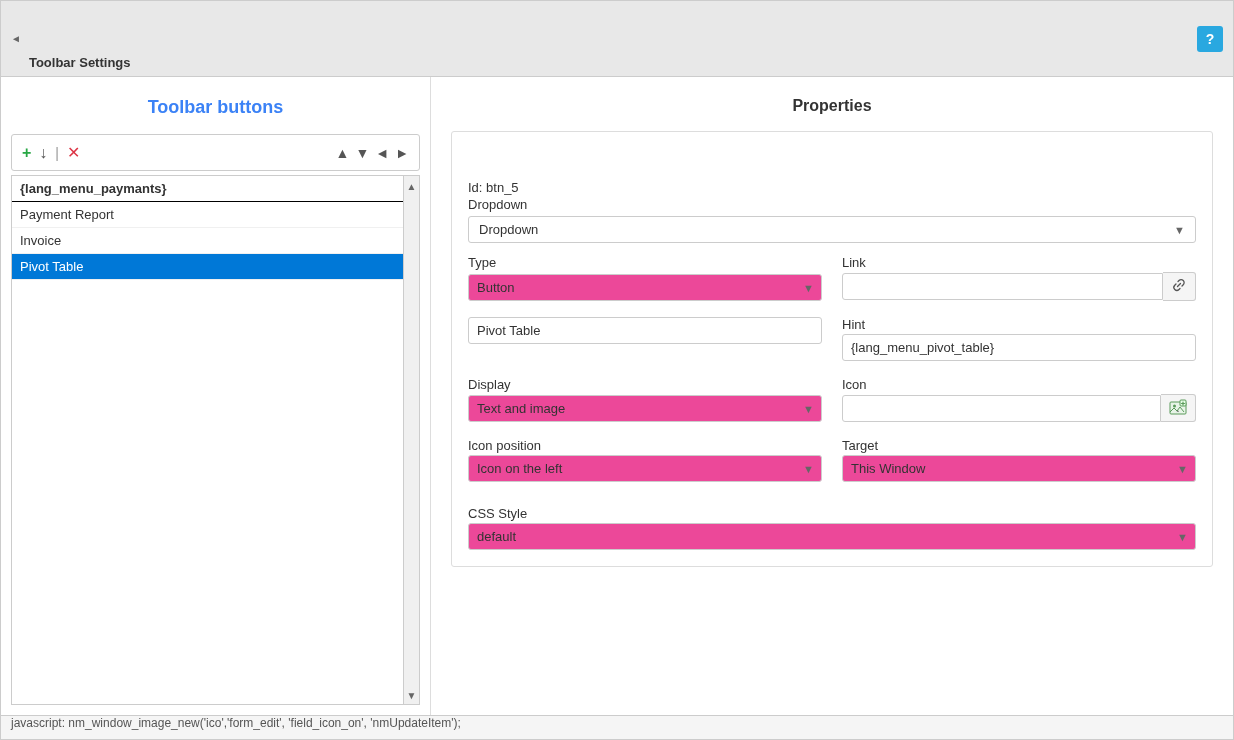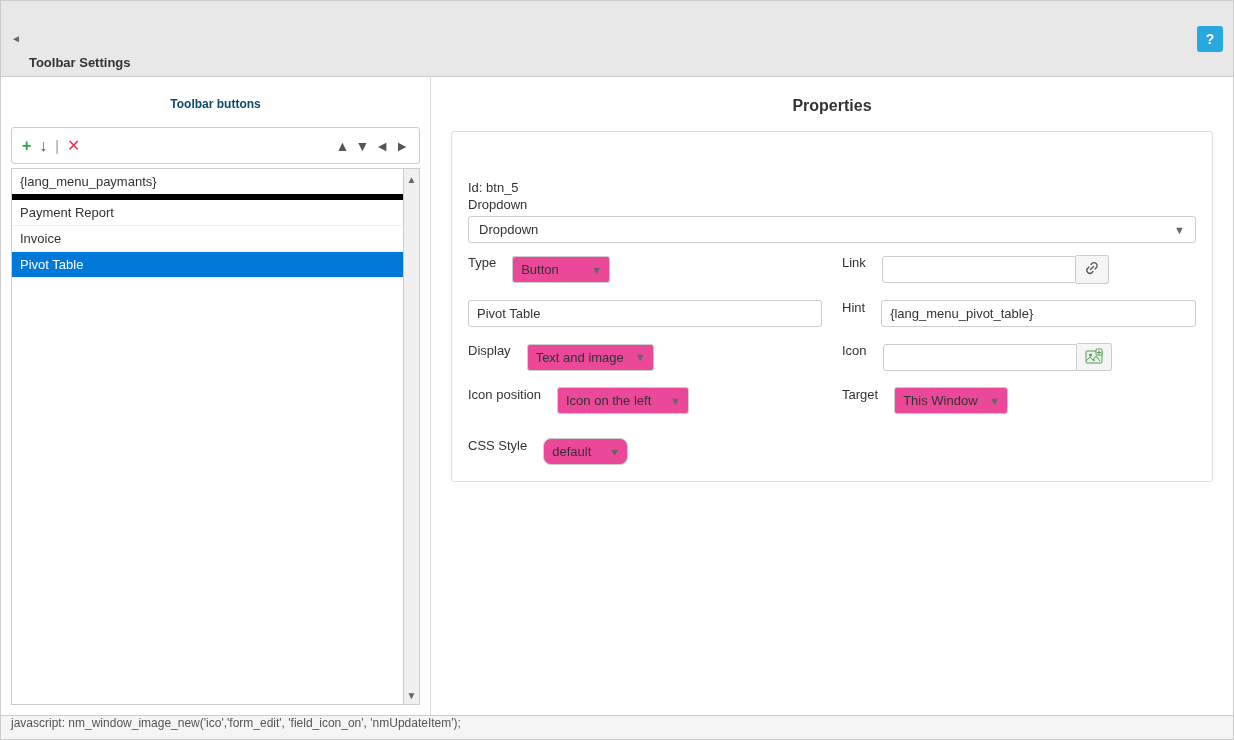--- a/index.html
+++ b/index.html
@@ -26,22 +26,22 @@
     .main-content {
       display: flex; flex: 1; overflow: hidden;
     }
 
     
     .left-panel {
       width: 430px; border-right: 1px solid #ddd;
       display: flex; flex-direction: column; padding: 10px;
     }
     .panel-title {
-      font-size: 12px; font-weight: bold; text-align: center;
-      padding: 10px 0 16px 0; color: #0c4a6e;
+      font-size: 18px; font-weight: bold; text-align: center;
+      padding: 10px 0 16px 0; color: #3b82f6;
     }
 
     
     .toolbar-area {
       border: 1px solid #ccc; border-radius: 3px; padding: 8px 10px;
       display: flex; align-items: center; justify-content: space-between;
       margin-bottom: 4px; background: #fff;
     }
     .toolbar-icons { display: flex; gap: 8px; align-items: center; }
     .toolbar-icon { cursor: pointer; font-size: 16px; display: flex; align-items: center; }
@@ -49,22 +49,22 @@
     .icon-down { color: #555; }
     .icon-separator { color: #999; font-size: 14px; }
     .icon-delete { color: #dc3545; }
     .toolbar-nav { display: flex; gap: 6px; align-items: center; }
     .nav-icon { color: #555; cursor: pointer; font-size: 14px; }
     .list-item {
       padding: 5px 8px; cursor: pointer; border-bottom: 1px solid #f0f0f0;
     }
     .list-item.selected { background: #0078d7; color: #fff; }
     .list-item-header {
-      padding: 5px 8px; font-weight: normal; color: #333;
-      border-bottom: 6px solid #000000; cursor: default;
+      padding: 5px 8px; font-weight: bold; color: #333;
+      border-bottom: 1px solid #000000; cursor: default;
     }
     .scroll-arrow { font-size: 10px; color: #666; padding: 3px; cursor: pointer; }
     .list-container { display: flex; flex: 1; }
     .list-items-wrap { flex: 1; }
 
     
     .right-panel {
       flex: 1; padding: 10px 20px; overflow-y: auto;
     }
     .right-panel-title {
@@ -87,21 +87,21 @@
       width: 100%; border: 1px solid #ccc; border-radius: 3px;
       padding: 5px 10px; background: #fff; display: flex;
       align-items: center; justify-content: space-between; cursor: pointer;
     }
     .dropdown-field .dropdown-arrow { color: #666; font-size: 11px; }
 
     
     .form-grid {
       display: grid; grid-template-columns: 1fr 1fr; gap: 16px 20px;
     }
-    .form-group { display: flex; flex-direction: row; gap: 16px; }
+    .form-group { display: flex; flex-direction: column; gap: 2px; justify-content: space-between; }
     .form-label { font-size: 13px; color: #333; font-weight: normal; }
     .form-control {
       border: 1px solid #ccc; border-radius: 3px; padding: 5px 8px;
       font-size: 13px; color: #333; background: #fff; width: 100%;
     }
     .form-select-wrap {
       position: relative; display: flex; align-items: center;
     }
     .form-select-wrap select {
       width: 100%; border: 1px solid #ccc; border-radius: 3px;
@@ -283,21 +283,21 @@
                 <option>New Window</option>
                 <option>Popup</option>
               </select>
               <span class="form-select-arrow">▼</span>
             </div>
           </div>
 
           <div class="form-group" style="grid-column: 1 / -1; margin-top: 8px;">
             <label class="form-label">CSS Style</label>
             <div class="form-select-wrap">
-              <select style="width:100%;border-radius:8px;">
+              <select style="width:100%;">
                 <option>default</option>
                 <option>primary</option>
                 <option>danger</option>
                 <option>success</option>
               </select>
               <span class="form-select-arrow">▼</span>
             </div>
           </div>
         </div>
       </div>

